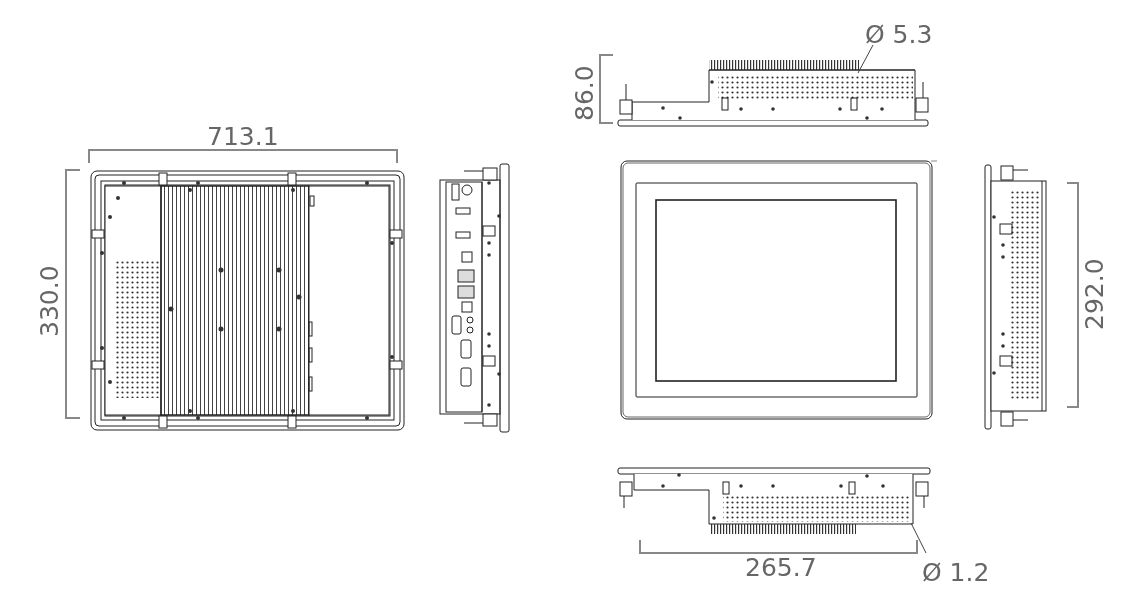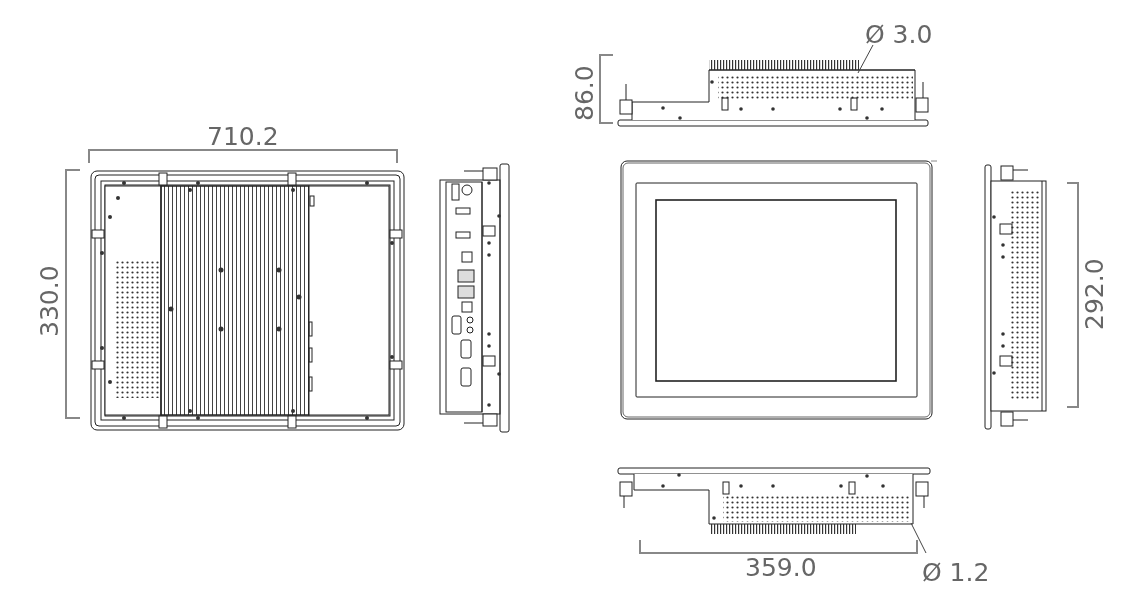--- a/index.html
+++ b/index.html
@@ -199,19 +199,19 @@
       <circle cx="773" cy="486" r="1.8"></circle>
         <circle cx="841" cy="486" r="1.8"></circle>
         <circle cx="867" cy="476" r="1.8"></circle>
       <circle cx="883" cy="486" r="1.8"></circle>
         <circle cx="714" cy="518" r="1.8"></circle>
     </g>
     <line x1="911" y1="523" x2="926" y2="553" stroke="#444"></line>
   </g>
 </svg>
 
-<div class="dimtext" style="left:207px; top:124px;">710.2</div>
+<div class="dimtext" style="left:207px; top:124px;">713.1</div>
 <div class="dimtext vert" style="left:37px; top:337px;">330.0</div>
 <div class="dimtext vert" style="left:572px; top:121px;">86.0</div>
-<div class="dimtext" style="left:865px; top:22px;">Ø 3.0</div>
+<div class="dimtext" style="left:865px; top:22px;">Ø 5.3</div>
 <div class="dimtext vert" style="left:1082px; top:330px;">292.0</div>
-<div class="dimtext" style="left:745px; top:555px;">359.0</div>
+<div class="dimtext" style="left:745px; top:555px;">265.7</div>
 <div class="dimtext" style="left:922px; top:560px;">Ø 1.2</div>
 
 </body></html>

